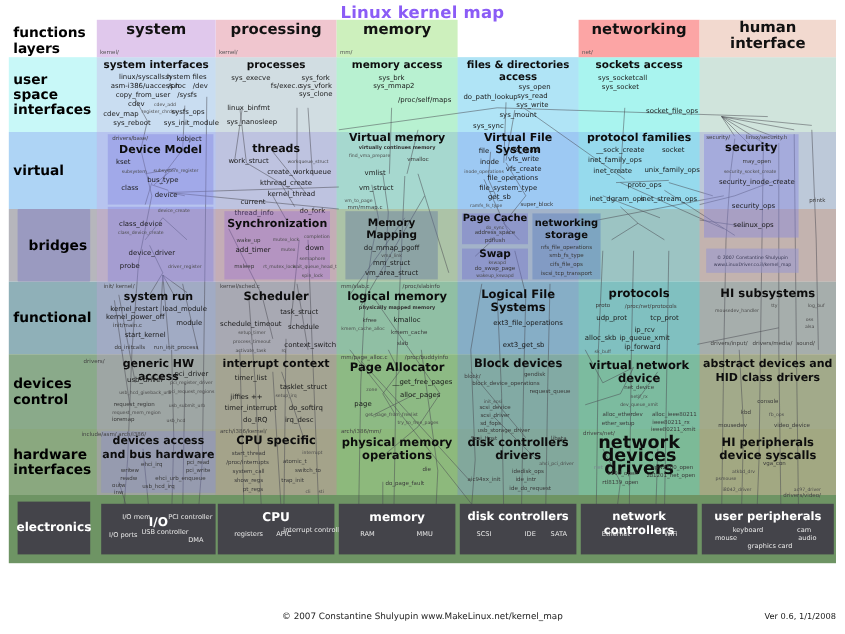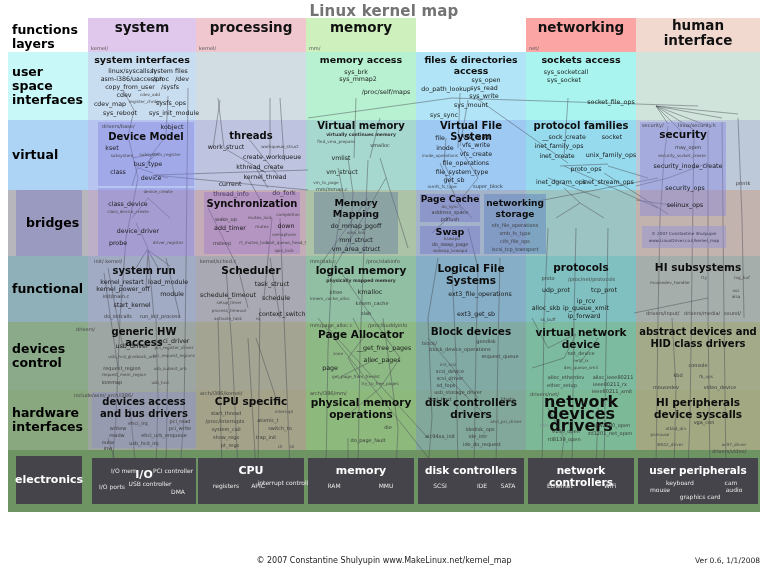--- a/index.html
+++ b/index.html
@@ -1,20 +1,20 @@
 <!DOCTYPE html>
 <html><head>
 <meta charset="utf-8">
 <style>
   html,body{margin:0;padding:0;background:#fff;}
   body{width:768px;height:576px;font-family:"DejaVu Sans",sans-serif;overflow:hidden;}
   #root{position:relative;width:768px;height:576px;}
 
   .title{position:absolute;left:0;top:2px;width:768px;text-align:center;
-    font-size:15px;font-weight:bold;color:#737373;letter-spacing:.2px;}
+    font-size:15px;font-weight:bold;color:#8b5cf6;letter-spacing:.2px;}
 
   .grid{position:absolute;left:8px;top:18px;width:752px;height:530px;}
 
   
   .colhead{position:absolute;top:0;height:34px;}
   .colhead .ch-title{position:absolute;left:0;right:0;top:2px;text-align:center;
     font-size:13.5px;font-weight:bold;color:#111;line-height:14px;}
   .colhead .ch-title.two{top:0px;}
   .colhead .ch-path{position:absolute;left:3px;bottom:1px;font-size:5px;color:#555;}
 
@@ -311,20 +311,30 @@
     </div>
     <div class="blk" style="left:90px;top:170px;width:96px;height:68px;background:rgba(130,130,225,.40);">
       <span class="fn xs" style="left:60px;top:1px;">device_create</span>
       <span class="fn" style="left:30px;top:12px;">class_device</span>
       <span class="fn xs" style="left:30px;top:21px;">class_device_create</span>
       <span class="fn" style="left:40px;top:39px;">device_driver</span>
       <span class="fn" style="left:20px;top:51px;">probe</span>
       <span class="fn xs" style="left:70px;top:52px;">driver_register</span>
     </div>
 
+    <div class="blk" style="left:190px;top:36px;width:106px;height:64px;">
+      <div class="bt" style="top:0;font-size:9.5px;">processes</div>
+      <span class="fn" style="left:30px;top:14px;">sys_execve</span>
+      <span class="fn" style="left:62px;top:21px;">fs/exec.c</span>
+      <span class="fn" style="left:89px;top:14px;">sys_fork</span>
+      <span class="fn" style="left:89px;top:21px;">sys_vfork</span>
+      <span class="fn" style="left:89px;top:28px;">sys_clone</span>
+      <span class="fn" style="left:28px;top:41px;">linux_binfmt</span>
+      <span class="fn" style="left:31px;top:54px;">sys_nanosleep</span>
+    </div>
 
     <div class="blk" style="left:190px;top:102px;width:106px;height:68px;margin-top:10px;">
       <div class="bt" style="top:0;font-size:10px;">threads</div>
       <span class="fn" style="left:28px;top:13px;">work_struct</span>
       <span class="fn xs" style="left:82px;top:14px;">workqueue_struct</span>
       <span class="fn" style="left:74px;top:23px;">create_workqueue</span>
       <span class="fn" style="left:62px;top:33px;">kthread_create</span>
       <span class="fn" style="left:67px;top:43px;">kernel_thread</span>
       <span class="fn" style="left:32px;top:50px;">current</span>
       <span class="fn" style="left:33px;top:60px;">thread_info</span>
@@ -533,20 +543,31 @@
       <span class="fn xs" style="left:82px;top:21px;">pci_register_driver</span>
       <span class="fn xs" style="left:82px;top:29px;">pci_request_regions</span>
       <span class="fn xs" style="left:40px;top:30px;">usb_hcd_giveback_urb</span>
       <span class="fn s" style="left:30px;top:41px;">request_region</span>
       <span class="fn xs" style="left:32px;top:48px;">request_mem_region</span>
       <span class="fn s" style="left:20px;top:55px;">ioremap</span>
       <span class="fn xs" style="left:78px;top:42px;">usb_submit_urb</span>
       <span class="fn xs" style="left:68px;top:56px;">usb_hcd</span>
     </div>
 
+    <div class="blk" style="left:190px;top:306px;width:106px;height:66px;">
+      <div class="bt" style="top:2px;font-size:10px;">interrupt context</div>
+      <span class="fn" style="left:30px;top:16px;">timer_list</span>
+      <span class="fn" style="left:78px;top:25px;">tasklet_struct</span>
+      <span class="fn" style="left:26px;top:34px;">jiffies ++</span>
+      <span class="fn xs" style="left:62px;top:33px;">setup_irq</span>
+      <span class="fn" style="left:30px;top:44px;">timer_interrupt</span>
+      <span class="fn" style="left:80px;top:44px;">do_softirq</span>
+      <span class="fn" style="left:34px;top:55px;">do_IRQ</span>
+      <span class="fn" style="left:74px;top:55px;">irq_desc</span>
+    </div>
 
     <div class="blk" style="left:300px;top:306px;width:106px;height:66px;">
       <div class="path" style="left:2px;top:-2px;">mm/page_alloc.c</div>
       <div class="path" style="left:60px;top:-2px;">/proc/buddyinfo</div>
       <div class="bt" style="top:5px;font-size:10.5px;">Page Allocator</div>
       <span class="fn" style="left:76px;top:20px;">__get_free_pages</span>
       <span class="fn xs" style="left:30px;top:27px;">zone</span>
       <span class="fn" style="left:74px;top:32px;">alloc_pages</span>
       <span class="fn" style="left:22px;top:40px;">page</span>
       <span class="fn xs" style="left:48px;top:50px;">get_page_from_freelist</span>
@@ -582,21 +603,21 @@
       <div class="bt" style="top:2px;font-size:10px;line-height:11.5px;">abstract devices and HID class drivers</div>
       <span class="fn s" style="left:60px;top:38px;">console</span>
       <span class="fn s" style="left:40px;top:48px;">kbd</span>
       <span class="fn xs" style="left:68px;top:50px;">fb_ops</span>
       <span class="fn s" style="left:28px;top:60px;">mousedev</span>
       <span class="fn s" style="left:82px;top:60px;">video_device</span>
     </div>
 
     <div class="blk" style="left:84px;top:374px;width:104px;height:56px;background:rgba(130,130,225,.28);">
       <div class="path" style="left:-18px;top:0px;line-height:6.5px;white-space:pre-line;text-align:right;">include/asm/ arch/i386/</div>
-      <div class="bt" style="top:4px;font-size:10px;line-height:12px;">devices access and bus drivers</div>
+      <div class="bt" style="top:4px;font-size:10px;line-height:12px;">devices access and bus hardware</div>
       <span class="fn s" style="left:46px;top:28px;">ehci_irq</span>
       <span class="fn s" style="left:88px;top:26px;">pci_read</span>
       <span class="fn s" style="left:88px;top:33px;">pci_write</span>
       <span class="fn s" style="left:26px;top:33px;">writew</span>
       <span class="fn s" style="left:25px;top:40px;">readw</span>
       <span class="fn s" style="left:72px;top:40px;">ehci_urb_enqueue</span>
       <span class="fn s" style="left:16px;top:47px;">outw</span>
       <span class="fn s" style="left:16px;top:53px;">inw</span>
       <span class="fn s" style="left:52px;top:48px;">usb_hcd_irq</span>
     </div>

